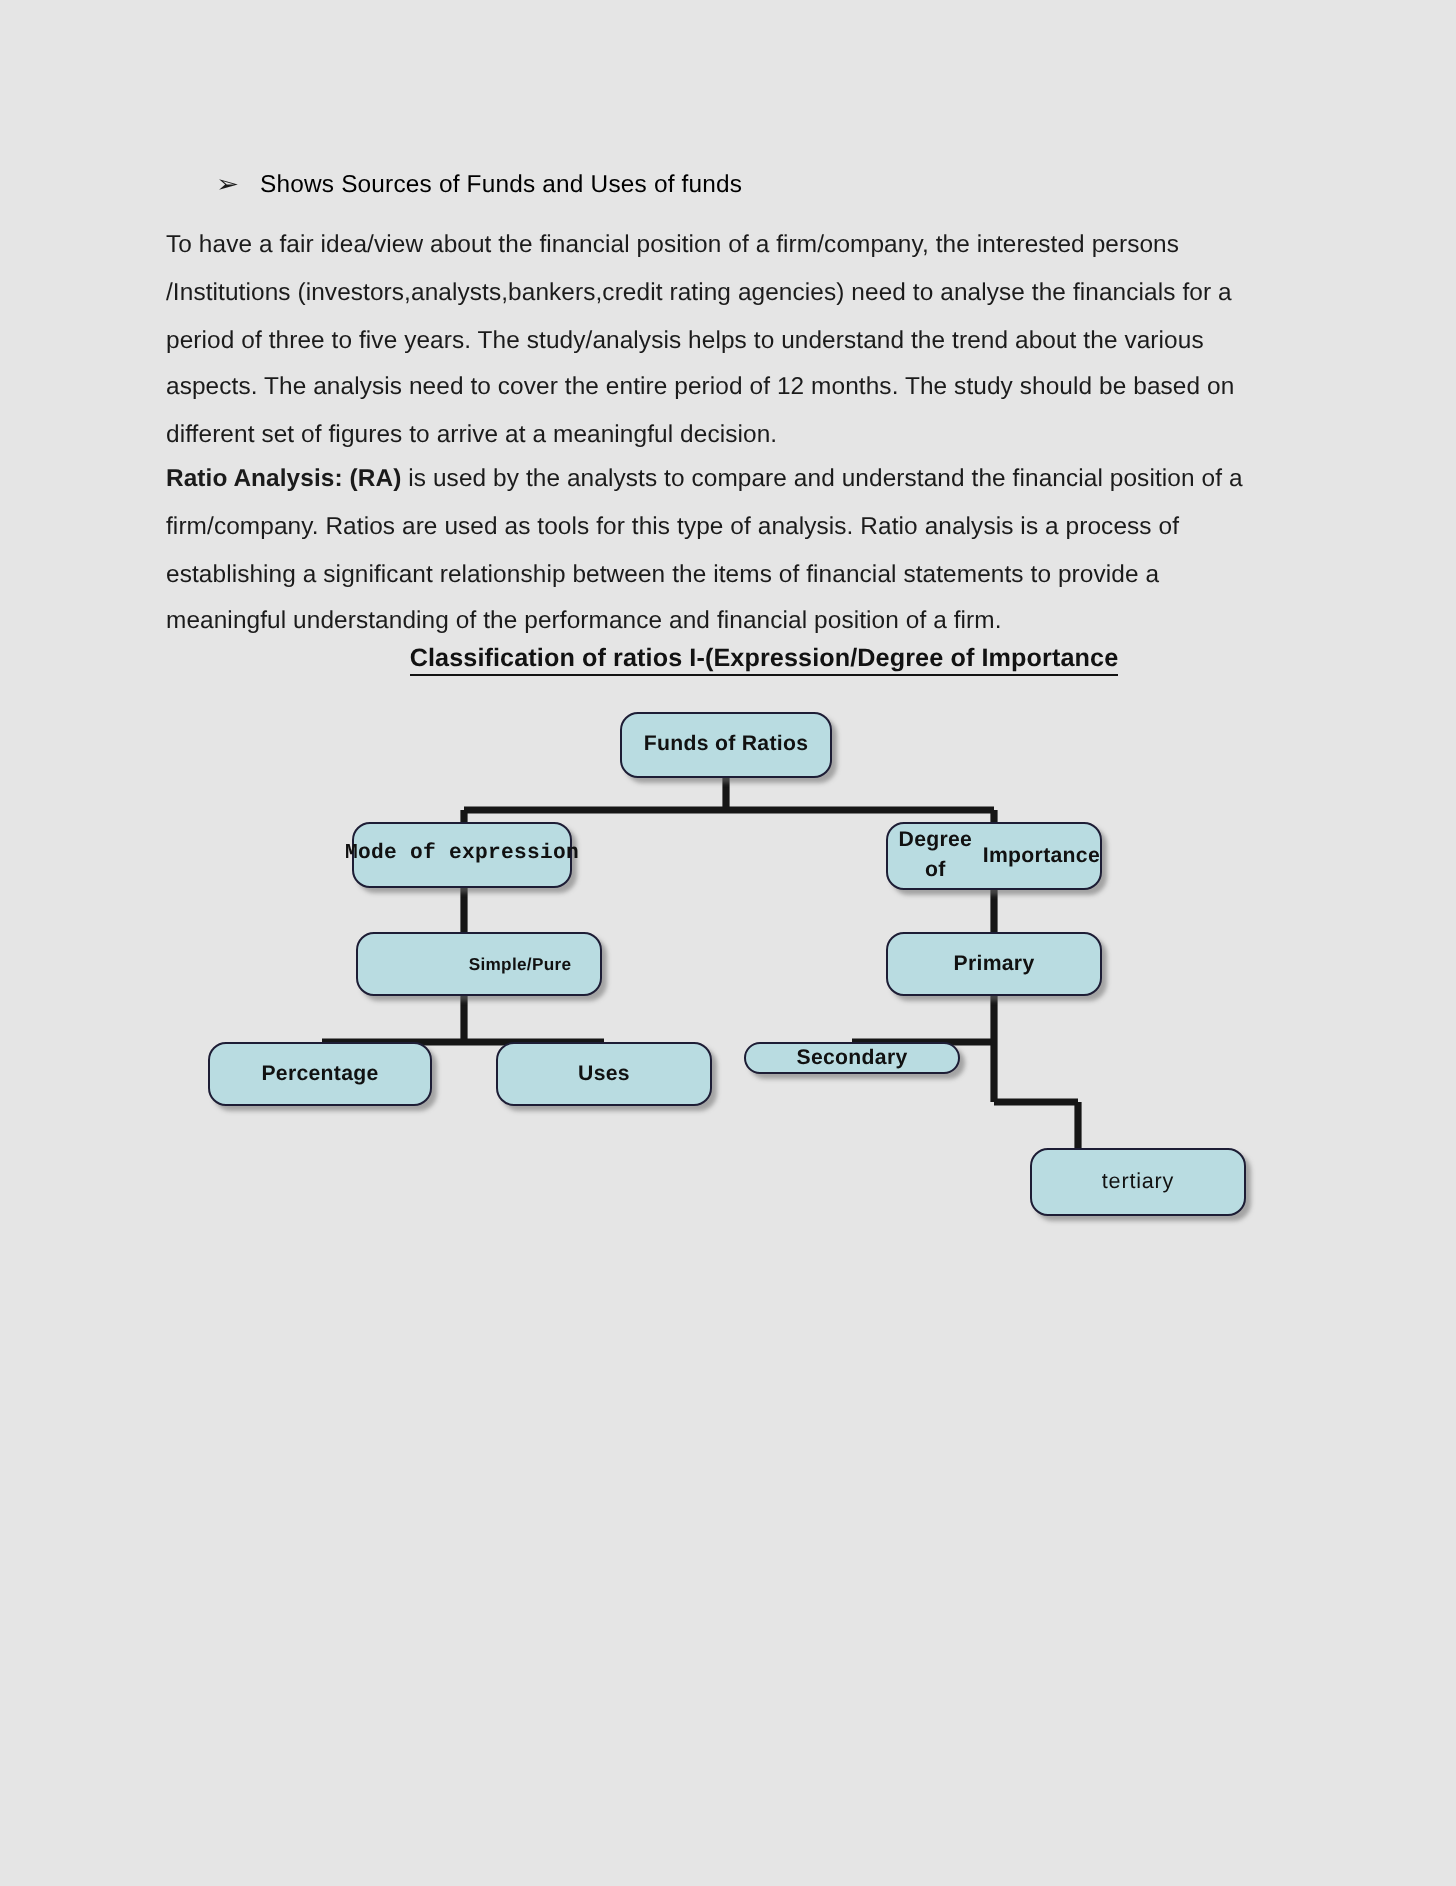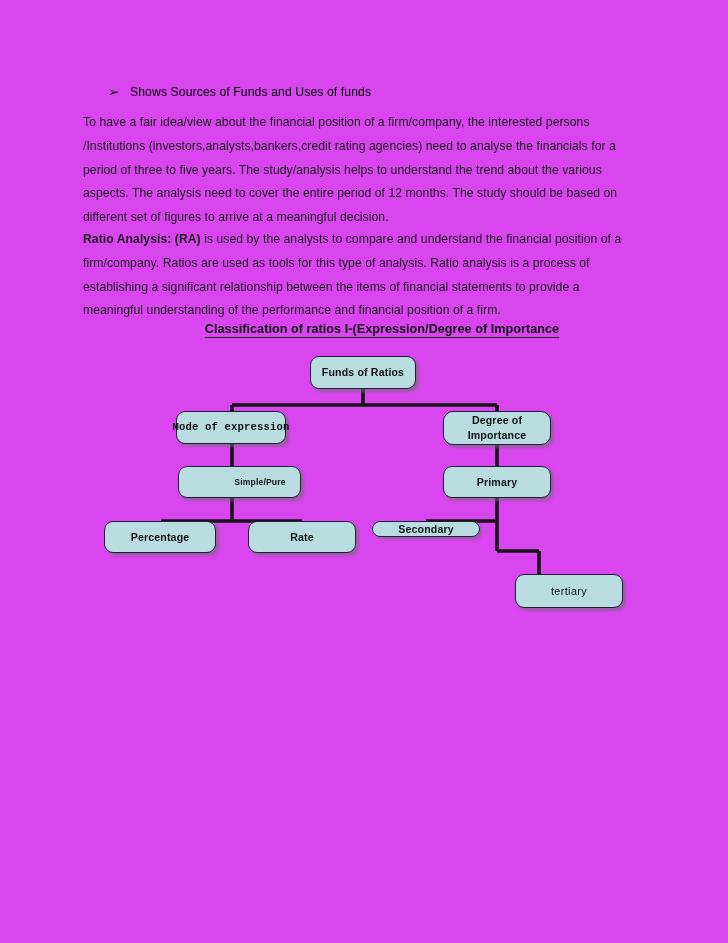--- a/index.html
+++ b/index.html
@@ -8,21 +8,21 @@
     background: #ffffff;
   }
   body {
     font-family: "Liberation Sans", sans-serif;
     color: #000000;
   }
   #page {
     position: relative;
     width: 728px;
     height: 943px;
-    background: #d946ef;
+    background: #e5e5e5;
     overflow: hidden;
   }
 
   
   .bullet-line {
     position: absolute;
     left: 108px;
     top: 84px;
     width: 520px;
     font-size: 12.2px;
@@ -152,39 +152,39 @@
     </svg>
 
     <div class="node" style="left:310px; top:356px; width:106px; height:33px;">
       <span>Funds of Ratios</span>
     </div>
 
     <div class="node overflow" style="left:176px; top:411px; width:110px; height:33px;">
       <span>Mode of expression</span>
     </div>
 
-    <div class="node" style="left:443px; top:411px; width:108px; height:34px; flex-direction:column;border-radius:10px;">
+    <div class="node" style="left:443px; top:411px; width:108px; height:34px; flex-direction:row;">
       <span>Degree of</span>
       <span>Importance</span>
     </div>
 
     <div class="node small" style="left:178px; top:466px; width:123px; height:32px;padding-left:41px;">
       <span>Simple/Pure</span>
     </div>
 
     <div class="node" style="left:443px; top:466px; width:108px; height:32px;">
       <span>Primary</span>
     </div>
 
     <div class="node" style="left:104px; top:521px; width:112px; height:32px;">
       <span>Percentage</span>
     </div>
 
     <div class="node" style="left:248px; top:521px; width:108px; height:32px;">
-      <span>Rate</span>
+      <span>Uses</span>
     </div>
 
     <div class="node" style="left:372px; top:521px; width:108px; height:16px;">
       <span>Secondary</span>
     </div>
 
     <div class="node plain" style="left:515px; top:574px; width:108px; height:34px;">
       <span>tertiary</span>
     </div>
 

